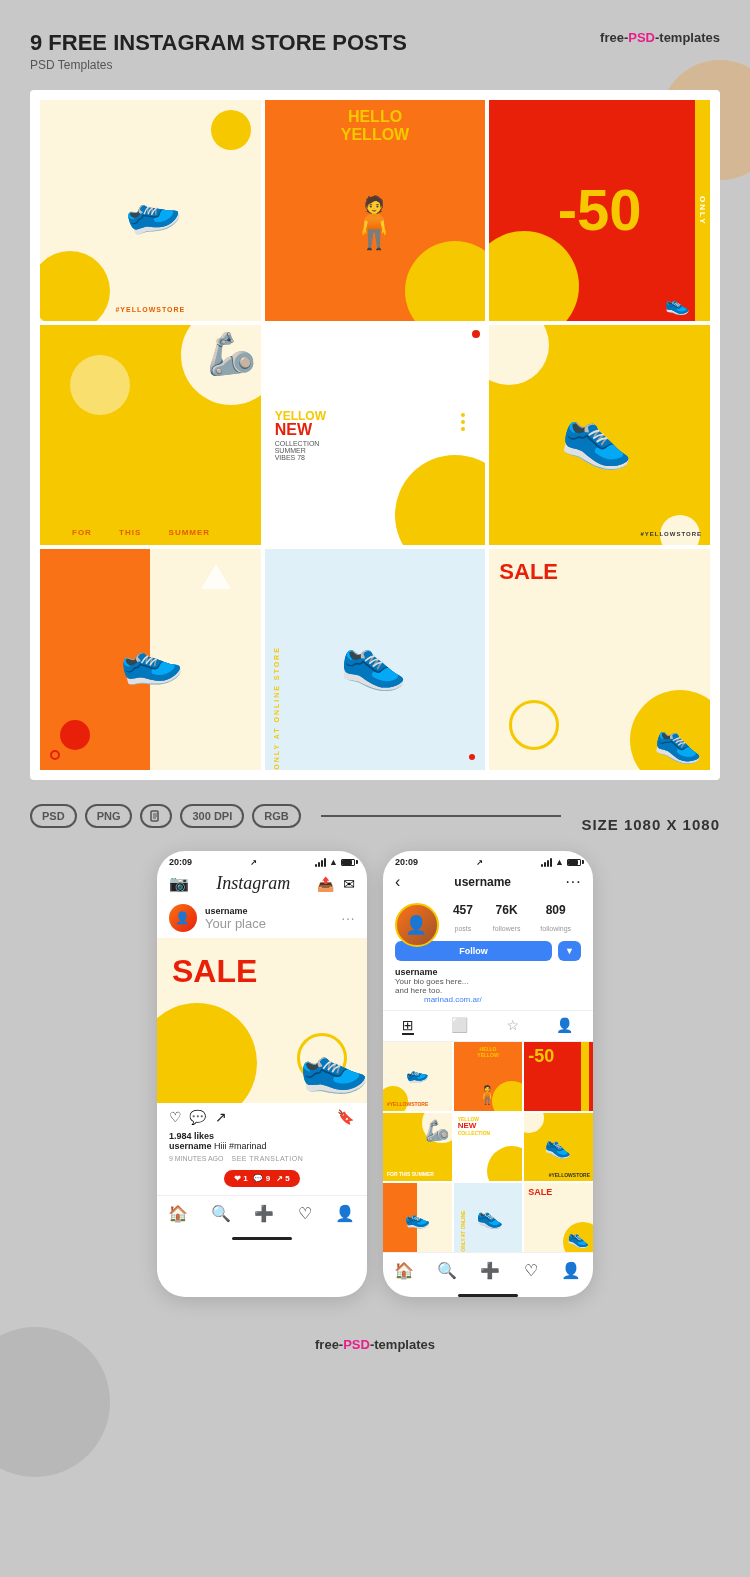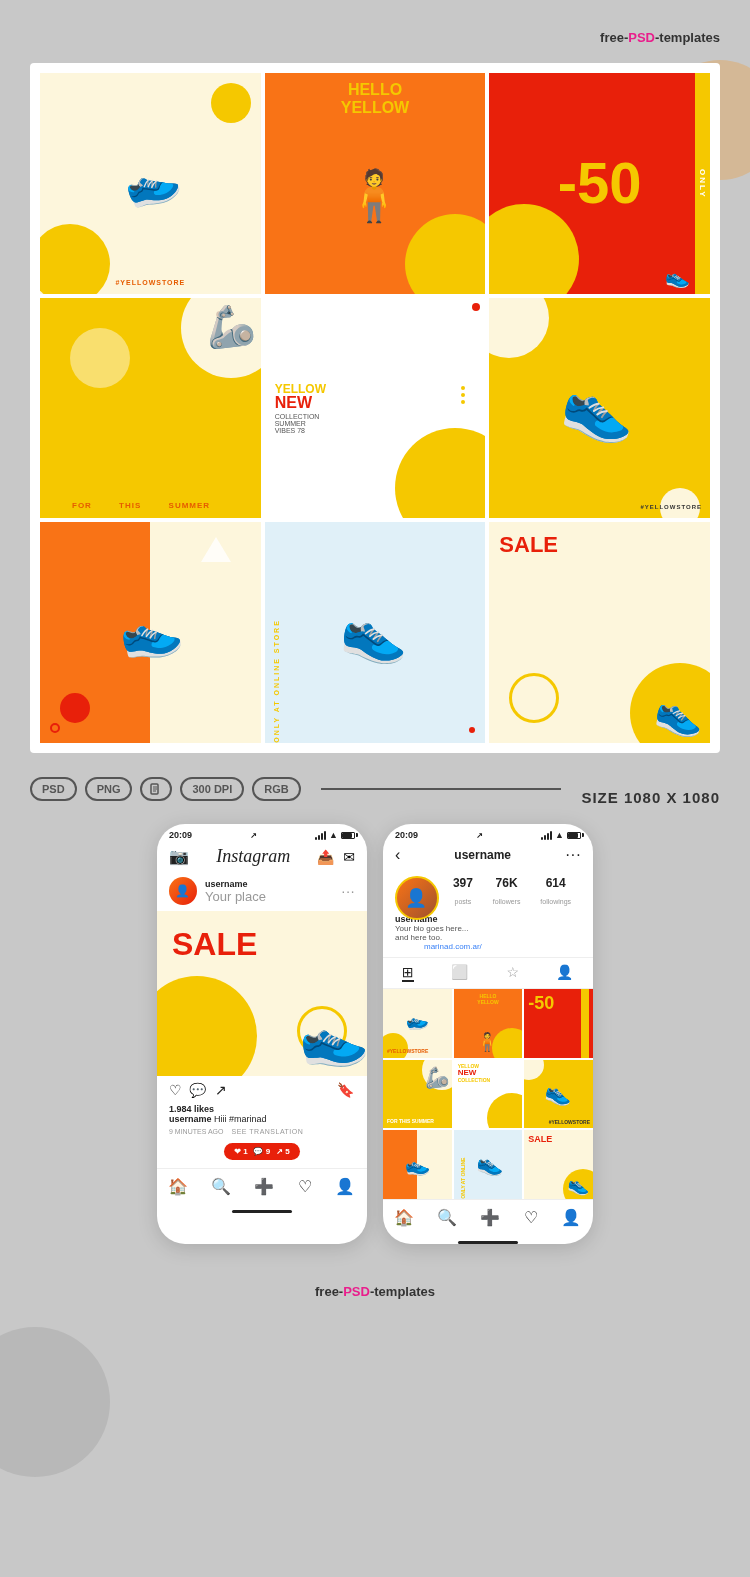--- a/index.html
+++ b/index.html
@@ -894,20 +894,22 @@
 <body>
 
 <div class="page-wrapper">
   <div class="bg-circle-top-right"></div>
   <div class="bg-circle-bottom-left"></div>
 
   <div class="content-layer">
 
     <div class="header">
       <div class="header-left">
+        <h1>9 FREE INSTAGRAM STORE POSTS</h1>
+        <p>PSD Templates</p>
       </div>
       <div class="header-right">
         <span>
           <span class="free">free-</span><span class="psd">PSD</span><span class="dash">-templates</span>
         </span>
       </div>
     </div>
 
     <div class="posts-grid">
 
@@ -1109,33 +1111,37 @@
         <div class="phone2-header">
           <span class="back">‹</span>
           <span class="uname">username</span>
           <span class="dots">···</span>
         </div>
 
         <div class="phone2-avatar-area">👤</div>
 
         <div class="phone2-stats">
           <div class="stat-item">
-            <span class="stat-num">397</span>
+            <span class="stat-num">457</span>
             <span class="stat-label">posts</span>
           </div>
           <div class="stat-item">
             <span class="stat-num">76K</span>
             <span class="stat-label">followers</span>
           </div>
           <div class="stat-item">
-            <span class="stat-num">614</span>
+            <span class="stat-num">809</span>
             <span class="stat-label">followings</span>
           </div>
         </div>
 
+        <div class="phone2-follow-row">
+          <div class="follow-btn">Follow</div>
+          <div class="follow-dropdown">▼</div>
+        </div>
 
         <div class="phone2-bio">
           <div class="bio-name">username</div>
           <div class="bio-text">Your bio goes here...</div>
           <div class="bio-text">and here too.</div>
           <div class="bio-link">marinad.com.ar/</div>
         </div>
 
         <div class="phone2-tabs">
           <span class="p2-tab active">⊞</span>

